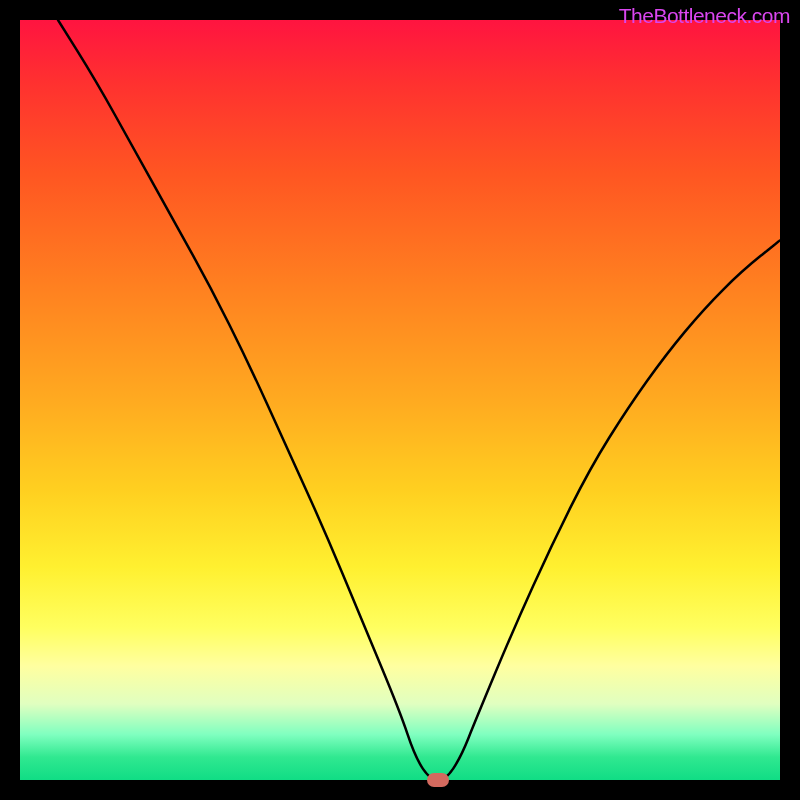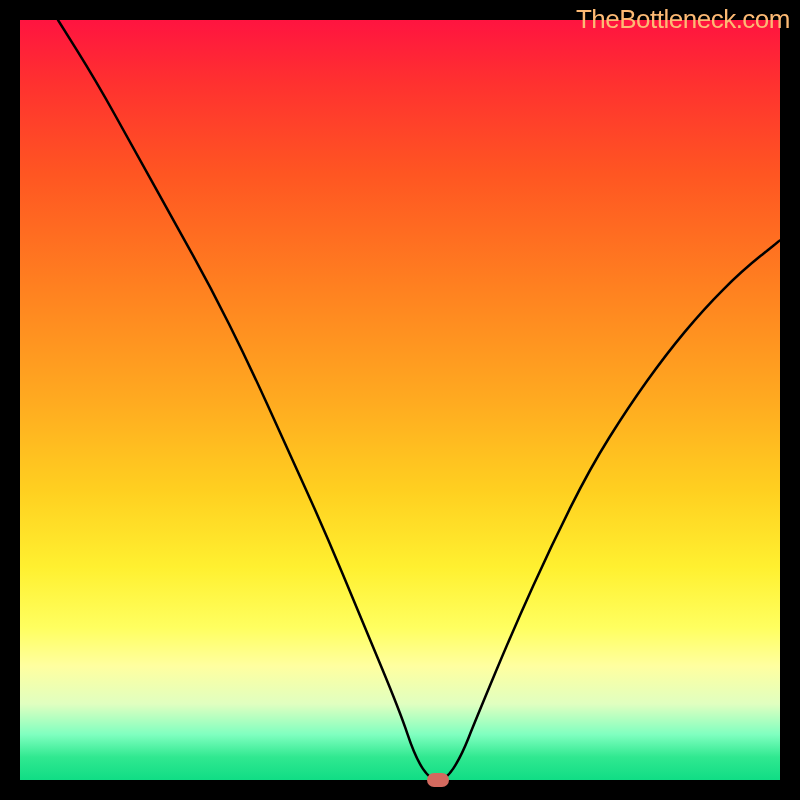--- a/index.html
+++ b/index.html
@@ -8,22 +8,22 @@
     height: 800px;
     background: #000;
     position: relative;
     font-family: Arial, sans-serif;
     overflow: hidden;
   }
   .watermark {
     position: absolute;
     top: 4px;
     right: 10px;
-    color: #fdba74;
-    font-size: 26px;
+    color: #d946ef;
+    font-size: 21px;
     font-weight: 500;
     z-index: 10;
     letter-spacing: -0.5px;
   }
   .plot-area {
     position: absolute;
     left: 20px;
     top: 20px;
     width: 760px;
     height: 760px;

